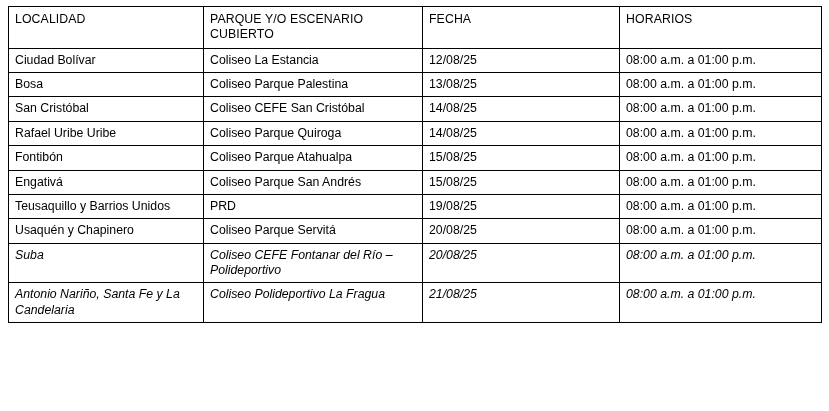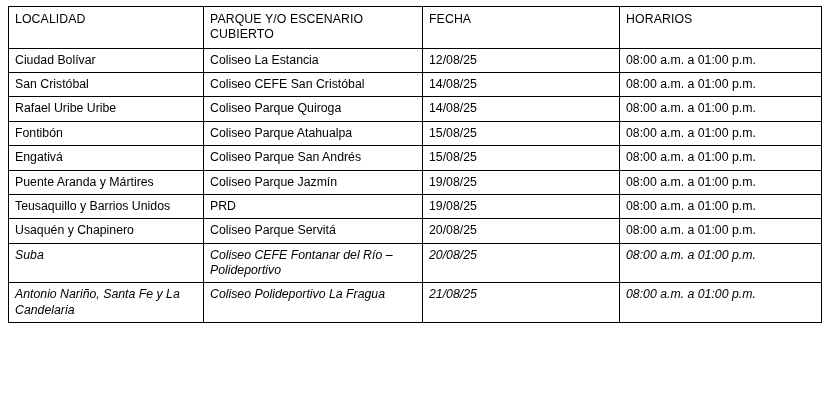--- a/index.html
+++ b/index.html
@@ -71,20 +71,26 @@
       </tr>
     </thead>
     <tbody>
       <tr>
         <td>Ciudad Bolívar</td>
         <td>Coliseo La Estancia</td>
         <td>12/08/25</td>
         <td>08:00 a.m. a 01:00 p.m.</td>
       </tr>
       <tr>
+        <td>Bosa</td>
+        <td>Coliseo Parque Palestina</td>
+        <td>13/08/25</td>
+        <td>08:00 a.m. a 01:00 p.m.</td>
+      </tr>
+      <tr>
         <td>San Cristóbal</td>
         <td>Coliseo CEFE San Cristóbal</td>
         <td>14/08/25</td>
         <td>08:00 a.m. a 01:00 p.m.</td>
       </tr>
       <tr>
         <td>Rafael Uribe Uribe</td>
         <td>Coliseo Parque Quiroga</td>
         <td>14/08/25</td>
         <td>08:00 a.m. a 01:00 p.m.</td>
@@ -92,26 +98,20 @@
       <tr>
         <td>Fontibón</td>
         <td>Coliseo Parque Atahualpa</td>
         <td>15/08/25</td>
         <td>08:00 a.m. a 01:00 p.m.</td>
       </tr>
       <tr>
         <td>Engativá</td>
         <td>Coliseo Parque San Andrés</td>
         <td>15/08/25</td>
-        <td>08:00 a.m. a 01:00 p.m.</td>
-      </tr>
-      <tr>
-        <td>Puente Aranda y Mártires</td>
-        <td>Coliseo Parque Jazmín</td>
-        <td>19/08/25</td>
         <td>08:00 a.m. a 01:00 p.m.</td>
       </tr>
       <tr>
         <td>Teusaquillo y Barrios Unidos</td>
         <td>PRD</td>
         <td>19/08/25</td>
         <td>08:00 a.m. a 01:00 p.m.</td>
       </tr>
       <tr>
         <td>Usaquén y Chapinero</td>

